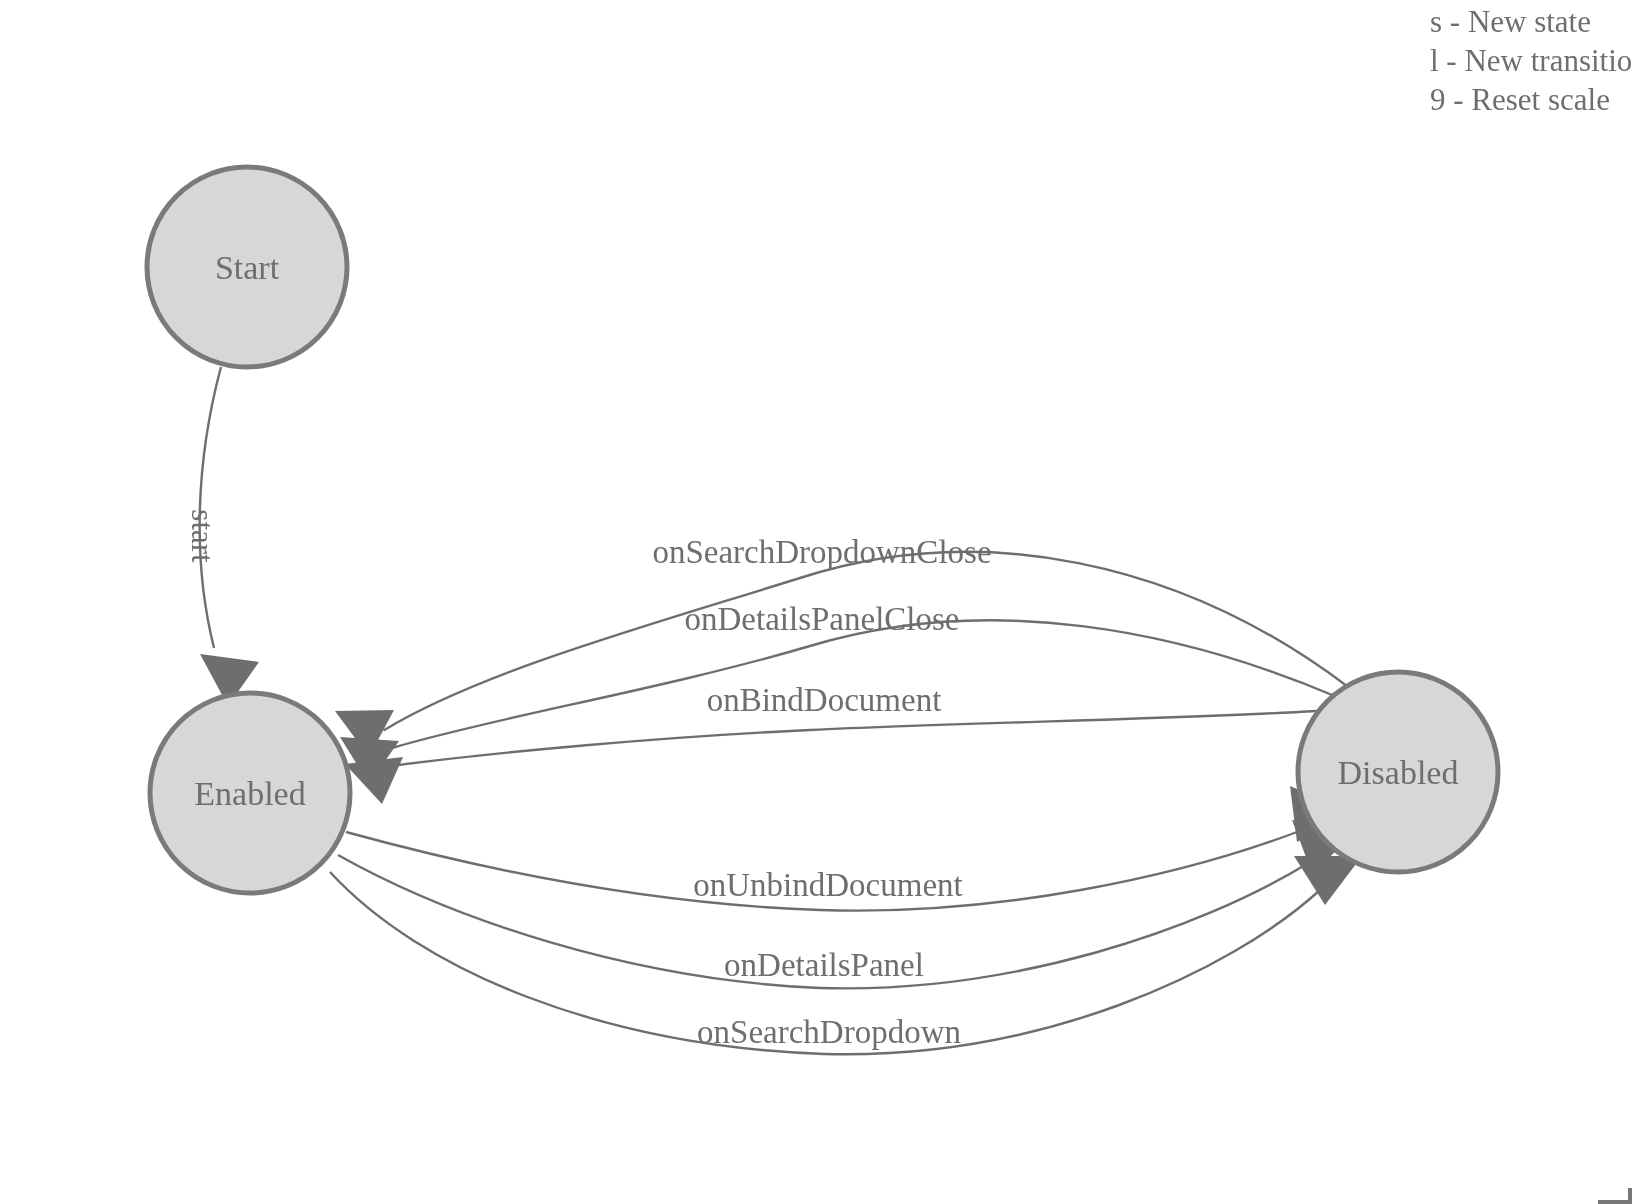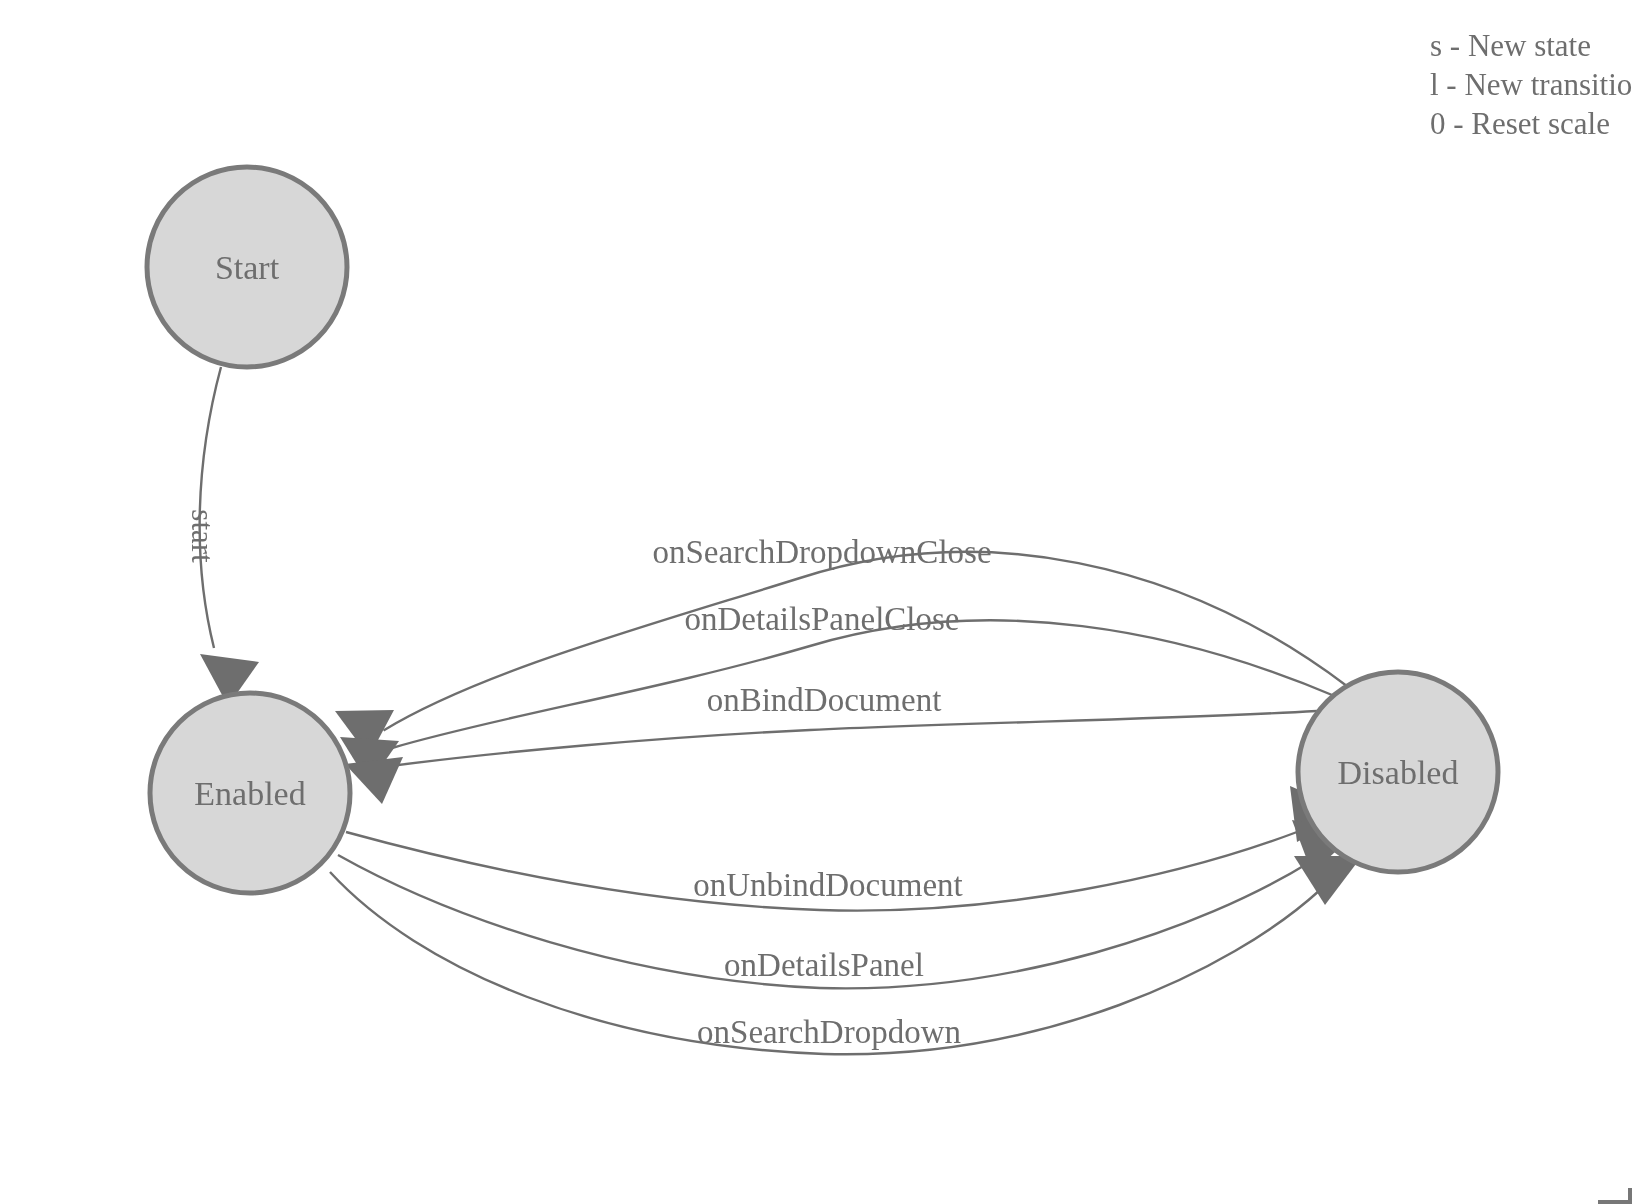--- a/index.html
+++ b/index.html
@@ -62,21 +62,20 @@
     text-anchor: middle;
   }
   #help-overlay {
     position: absolute;
     top: 0;
     left: 1430px;
     width: 202px;
     height: 160px;
     overflow: hidden;
     pointer-events: none;
-    margin-top: 24px;
   }
   .help-line {
     color: #6e6e6e;
     font-family: "Liberation Serif", "DejaVu Serif", serif;
     font-size: 31px;
     line-height: 39px;
     white-space: nowrap;
     margin: 0;
   }
   .help-line:first-child { padding-top: 2px; }
@@ -181,21 +180,21 @@
       <text class="edge-label" x="824" y="976">onDetailsPanel</text>
 
       <text class="edge-label" x="829" y="1043">onSearchDropdown</text>
     </g>
 
   </svg>
 
   <div id="help-overlay">
     <p class="help-line">s - New state</p>
     <p class="help-line">l - New transition</p>
-    <p class="help-line">0 - Reset scale</p>
+    <p class="help-line">9 - Reset scale</p>
   </div>
 
   <div id="corner-bracket">
     <div class="v-bar"></div>
     <div class="h-bar"></div>
   </div>
 
 </div>
 
 </body></html>

